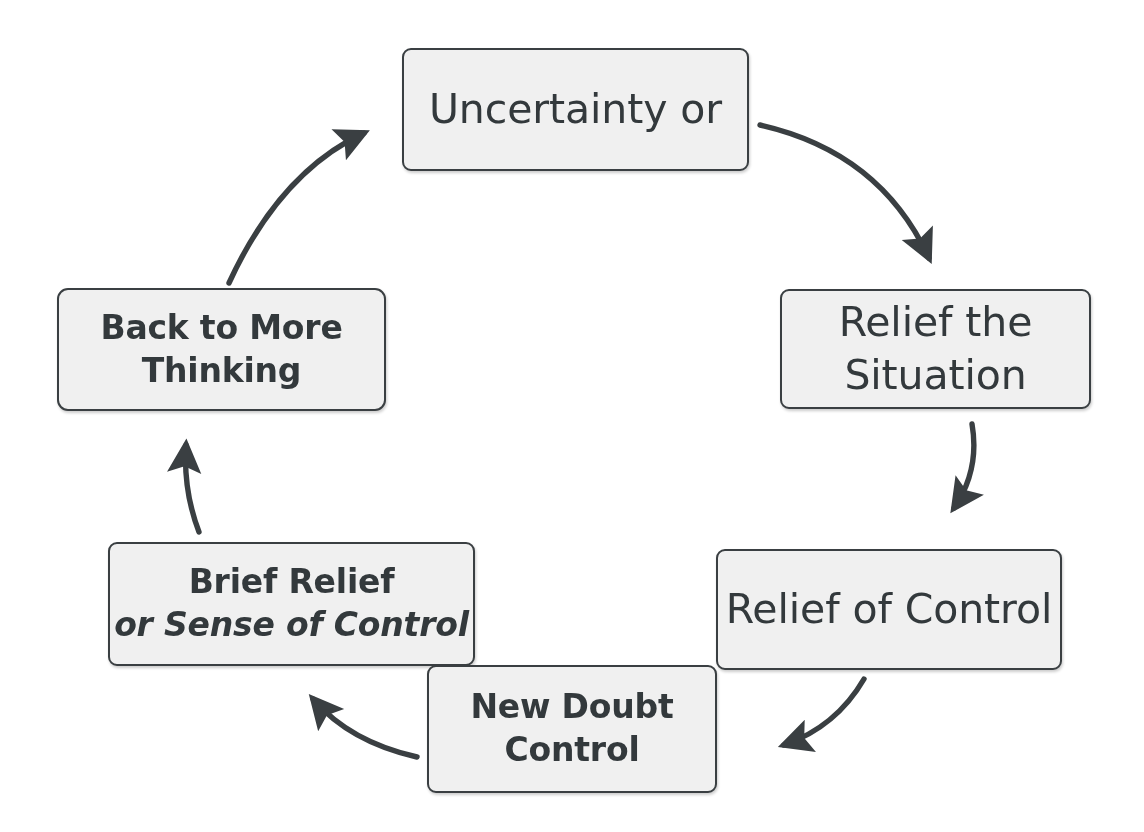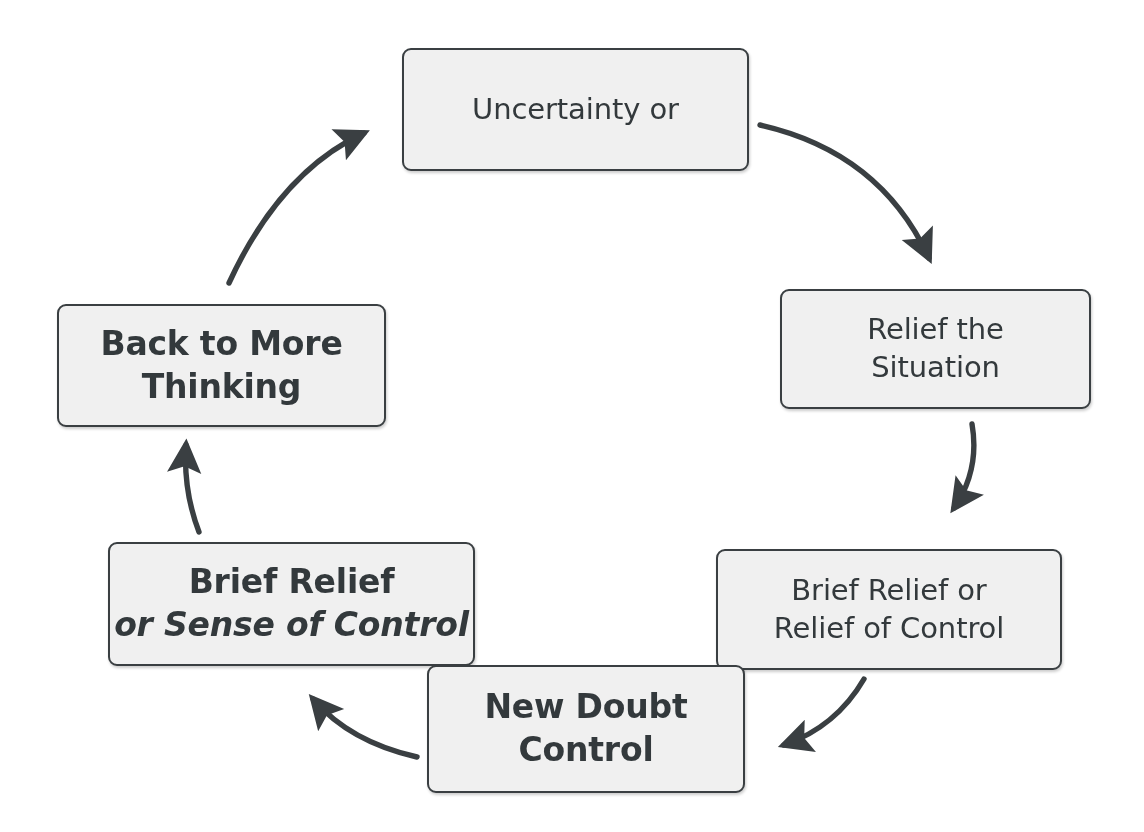--- a/index.html
+++ b/index.html
@@ -43,41 +43,41 @@
     text-align: center;
     line-height: 1.30;
   }
   .ln {
     display: block;
     white-space: nowrap;
   }
   
   .t-regular .ln {
     font-weight: 400;
-    font-size: 29px;
+    font-size: 41px;
     letter-spacing: -0.1px;
   }
   .t-bold .ln {
     font-weight: 700;
     font-size: 33px;
     letter-spacing: -0.2px;
   }
   .t-bold .ln.sub-italic {
     font-weight: 700;
     font-style: italic;
     font-size: 33px;
   }
 
   
   #node-uncertainty   { left: 402px; top: 48px;  width: 347px; height: 123px; }
   #node-analyse       { left: 780px; top: 289px; width: 311px; height: 120px; }
   #node-relief-right  { left: 716px; top: 549px; width: 346px; height: 121px; }
-  #node-new-doubt     { left: 427px; top: 665px; width: 318px; height: 128px; z-index: 3; }
+  #node-new-doubt     { left: 427px; top: 665px; width: 290px; height: 128px; z-index: 3; }
   #node-relief-left   { left: 108px; top: 542px; width: 367px; height: 124px; }
-  #node-back-thinking { left: 57px;  top: 304px; width: 329px; height: 123px; }
+  #node-back-thinking { left: 57px;  top: 288px; width: 329px; height: 123px; border-radius: 11px; }
 </style>
 </head>
 <body>
 
 <div id="diagram">
 
   <svg id="arrow-layer" viewBox="0 0 1144 832">
     <defs>
       <marker id="ah" viewBox="0 0 12 12" refX="9.2" refY="6" markerWidth="7.2" markerHeight="7.2" orient="auto-start-reverse" markerUnits="strokeWidth">
         <path d="M 0.6 0.7 L 11.2 6 L 0.6 11.3 L 2.6 6 Z" fill="#3a3f42"></path>
@@ -100,21 +100,20 @@
   <div class="node t-regular" id="node-uncertainty">
     <span class="ln">Uncertainty or</span>
   </div>
 
   <div class="node t-regular" id="node-analyse">
     <span class="ln">Relief the</span>
     <span class="ln">Situation</span>
   </div>
 
   <div class="node t-regular" id="node-relief-right">
-    <span class="ln">Brief Relief or</span>
     <span class="ln">Relief of Control</span>
   </div>
 
   <div class="node t-bold" id="node-new-doubt">
     <span class="ln">New Doubt</span>
     <span class="ln">Control</span>
   </div>
 
   <div class="node t-bold" id="node-relief-left">
     <span class="ln">Brief Relief</span>

